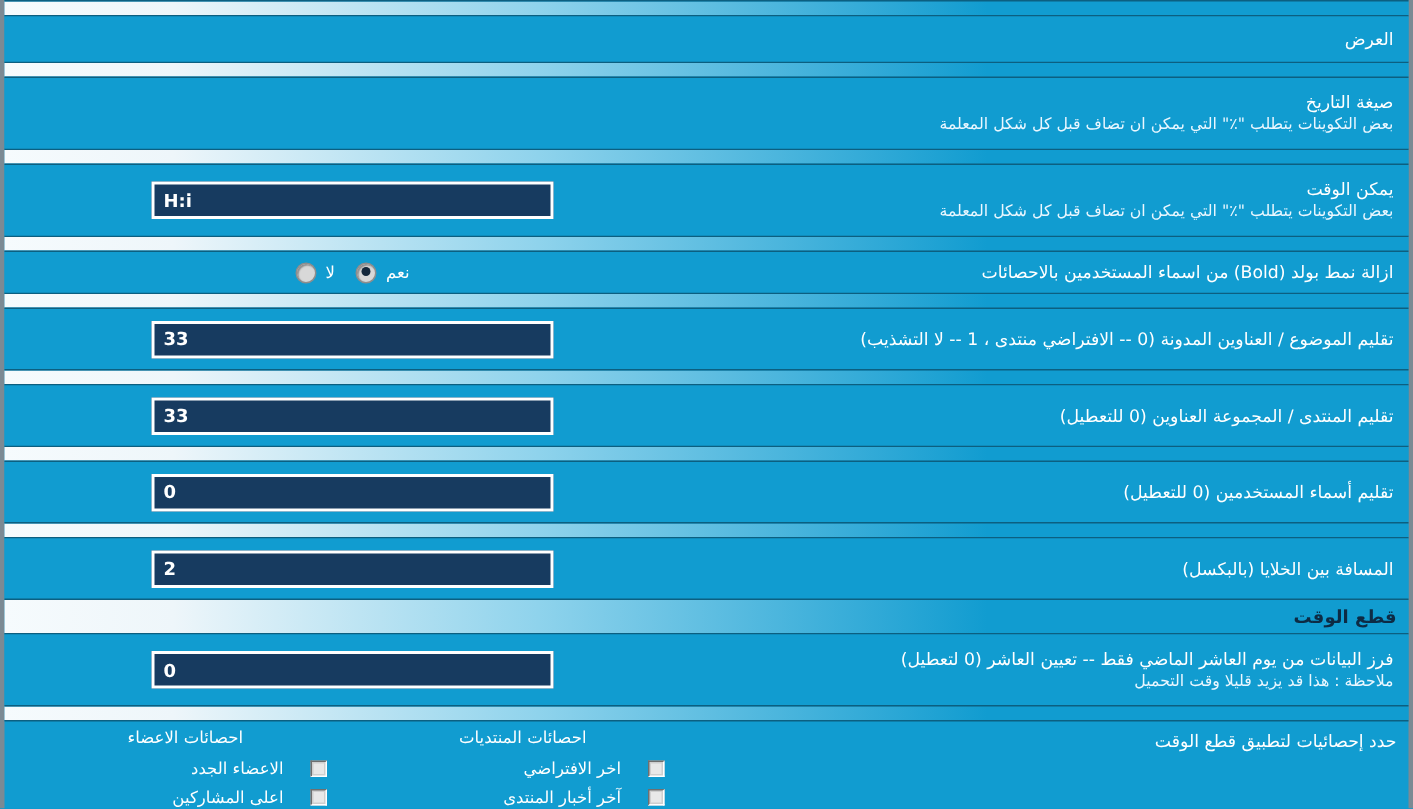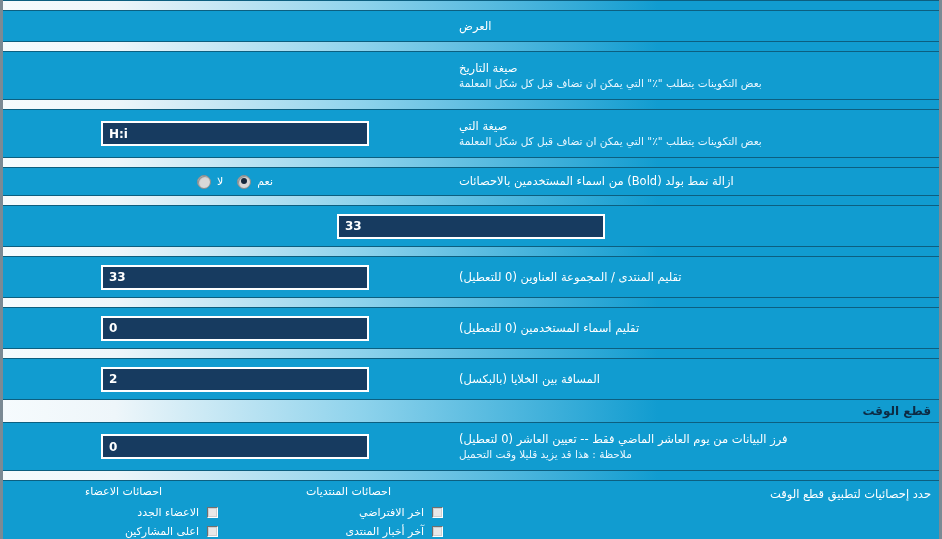--- a/index.html
+++ b/index.html
@@ -57,21 +57,21 @@
     position: relative;
     display: flex;
     align-items: center;
     justify-content: flex-start;
     padding: 0 8px;
     box-sizing: border-box;
     background: #119cd0;
   }
   .row .labels {
     flex: 0 0 470px;
-    text-align: left;
+    text-align: right;
     line-height: 1.45;
     padding-right: 2px;
   }
   .row .label-main {
     display: block;
     font-size: 11.5px;
     color: #ffffff;
     white-space: nowrap;
   }
   .row .label-sub {
@@ -205,21 +205,21 @@
     font-size: 11px;
     color: #ffffff;
     margin-bottom: 5px;
     text-align: center;
   }
   .chk-item {
     display: flex;
     flex-direction: row;
     align-items: center;
     justify-content: flex-start;
-    gap: 8px;
+    gap: 18px;
     height: 19px;
     padding-right: 18px;
     font-size: 11px;
     color: #ffffff;
     white-space: nowrap;
   }
   .chk {
     width: 11px;
     height: 11px;
     flex: 0 0 auto;
@@ -259,21 +259,21 @@
     <div class="labels">
       <span class="label-main">صيغة التاريخ</span>
       <span class="label-sub">بعض التكوينات يتطلب "٪" التي يمكن ان تضاف قبل كل شكل المعلمة</span>
     </div>
   </div>
 
   <div class="sep"></div>
 
   <div class="row r2">
     <div class="labels">
-      <span class="label-main">صيغة التي</span>
+      <span class="label-main">يمكن الوقت</span>
       <span class="label-sub">بعض التكوينات يتطلب "٪" التي يمكن ان تضاف قبل كل شكل المعلمة</span>
     </div>
     <div class="control">
       <input class="txt" type="text" value="H:i" style="">
     </div>
   </div>
 
   <div class="sep"></div>
 
   <div class="row r-radio">
@@ -290,20 +290,23 @@
           <span class="rdo"></span>
           <span>لا</span>
         </span>
       </div>
     </div>
   </div>
 
   <div class="sep"></div>
 
   <div class="row r-field">
+    <div class="labels">
+      <span class="label-main">تقليم الموضوع / العناوين المدونة (0 -- الافتراضي منتدى ، 1 -- لا التشذيب)</span>
+    </div>
     <div class="control">
       <input class="txt" type="text" value="33" style="">
     </div>
   </div>
 
   <div class="sep"></div>
 
   <div class="row r-field">
     <div class="labels">
       <span class="label-main">تقليم المنتدى / المجموعة العناوين (0 للتعطيل)</span>

